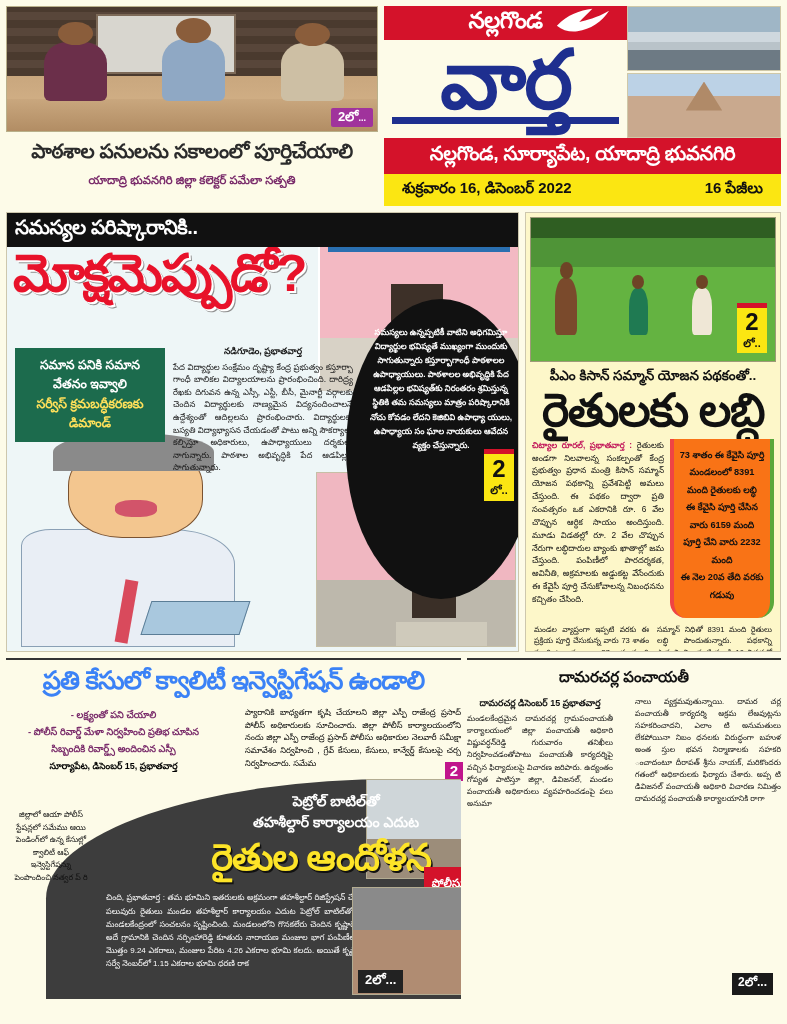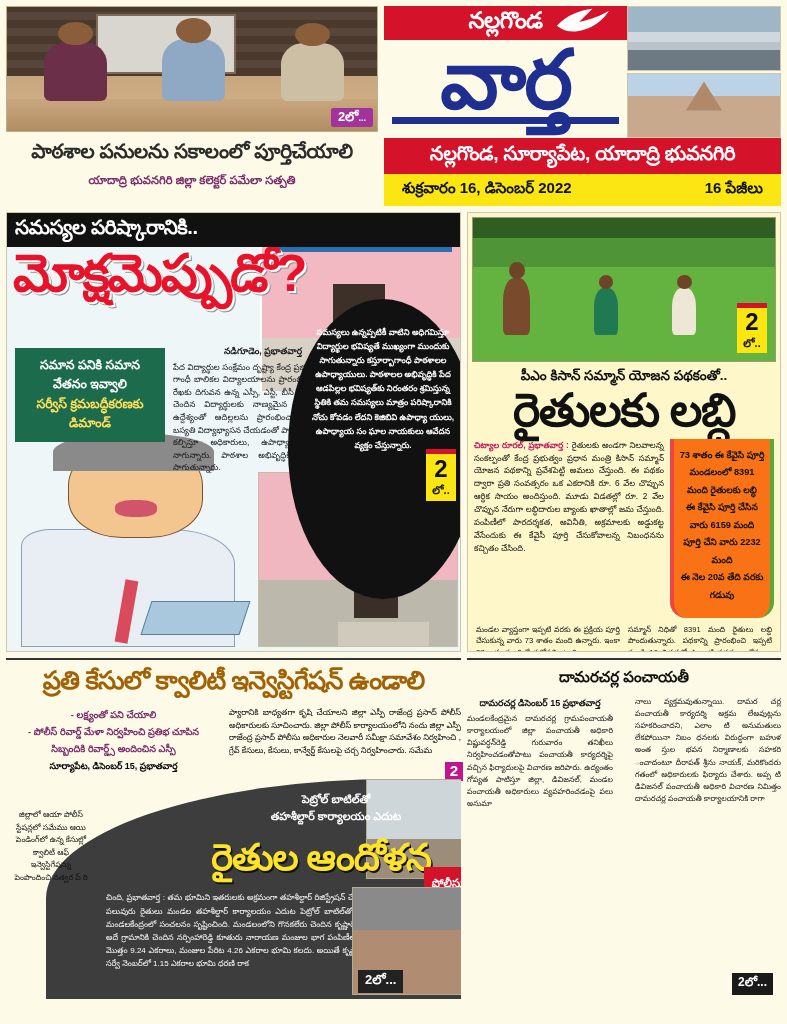--- a/index.html
+++ b/index.html
@@ -72,21 +72,21 @@
   }
   .mast-date {
     background:#fbe612; color:#111; display:flex; justify-content: space-between;
     padding: 5px 18px 6px; font-size: 15px; font-weight:bold;
   }
 
   
   .band2 { display:flex; gap:6px; margin-top:6px; height: 440px; }
 
   
-  .lead-left { width: 455px; position: relative; border:1px solid #cdc7ad; background:#eef6f7; overflow:hidden; }
+  .lead-left { width: 513px; position: relative; border:1px solid #cdc7ad; background:#eef6f7; overflow:hidden; }
   .kicker-band {
     background:#111; color:#fff; font-size: 20px; font-weight:bold; padding: 3px 8px;
     letter-spacing:-0.4px; position:relative; z-index:4;
   }
   .school-photo {
     position:absolute; right:0; top:0; width: 200px; height: 178px;
     background: linear-gradient(to bottom,#f3b9c3 0 70%, #d8d2c6 70% 100%);
     border-left:2px solid #fff; z-index:1;
   }
   .school-sign { position:absolute; left:4%; top:6%; width:92%; height:16%; background:#2a6fb0; }
@@ -169,43 +169,43 @@
     font-weight:bold; padding: 8px 5px 14px; color:#111;
   }
   .right-two-col { display:flex; gap:8px; padding: 6px 4px 0; }
   .rtc { flex:1; font-size: 7.6px; line-height:1.5; text-align:justify; color:#111; }
   .rtc .sub { display:block; text-align:center; font-weight:bold; font-size:9.5px; padding:3px 0; }
 
   
   .band3 { display:flex; gap:6px; margin-top:6px; }
   .b3-left { width: 455px; }
   .hl-invest {
-    text-align:center; font-size: 25.5px; font-weight:bold; color:#a16207; letter-spacing:-0.8px;
+    text-align:center; font-size: 25.5px; font-weight:bold; color:#3b82f6; letter-spacing:-0.8px;
     border-top: 2px solid #333; padding: 6px 0 4px;
   }
-  .invest-row { display:flex; gap:8px; padding-top: 2px; }
+  .invest-row { display:flex; gap:24px; padding-top: 2px; }
   .invest-left { width: 215px; }
   .bullets { text-align:center; color:#7a2c6b; font-size: 9.6px; font-weight:bold; line-height:1.75; }
   .dateline2 { text-align:center; font-size: 9px; font-weight:bold; padding-top: 4px; }
   .invest-right { flex:1; font-size: 8.2px; line-height:1.55; text-align:justify; position:relative; }
   .badge-pink {
     position:absolute; right:-2px; bottom:-8px; background:#c0158c; color:#fff;
     font-size: 15px; font-weight:bold; padding: 1px 5px 2px; line-height:1.1;
   }
 
   
   .petrol {
     position:relative; margin-top: 6px; height: 220px; overflow:hidden;
   }
   .oval-dark {
     position:absolute; left: 40px; top: 0; width: 700px; height: 260px;
     background:#3d3d3d; border-radius: 50% 0 0 0 / 46% 0 0 0;
   }
   .petrol-kicker { position:absolute; left: 190px; top: 12px; width: 280px; text-align:center;
-    color:#fff; font-size: 11px; font-weight:bold; line-height:1.5; }
+    color:#fff; font-size: 14px; font-weight:bold; line-height:1.5; }
   .petrol-head { position:absolute; left: 150px; top: 58px; width: 330px; text-align:center;
     color:#fde428; font-size: 37px; font-weight:bold; letter-spacing:-1.2px;
     text-shadow: 1.5px 1.5px 0 #111; }
   .petrol-left-txt { position:absolute; left: 6px; top: 30px; width: 78px; font-size: 7.8px;
      line-height:1.6; text-align:center; color:#111; }
   .petrol-body {
     position:absolute; left: 100px; top: 112px; width: 310px; color:#fff; font-size: 8px;
     line-height:1.65; text-align:justify;
   }
   .petrol-redbox {

